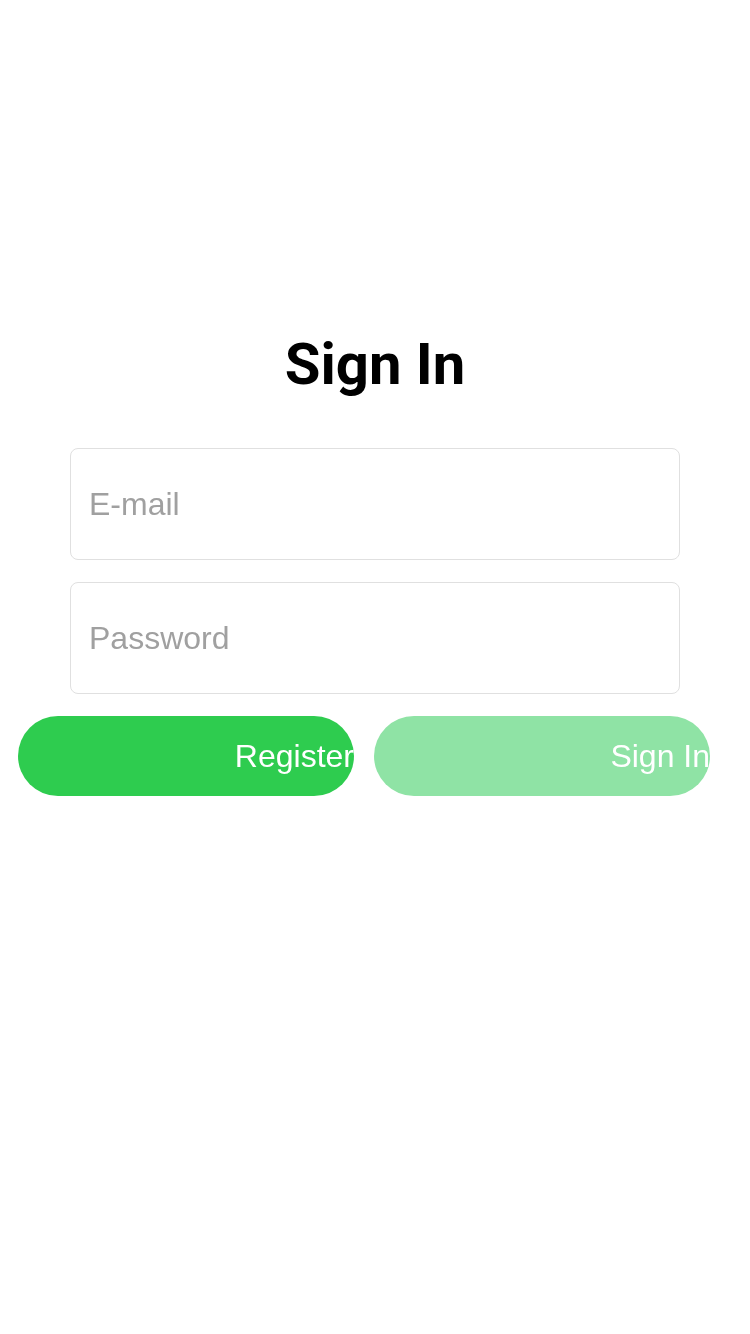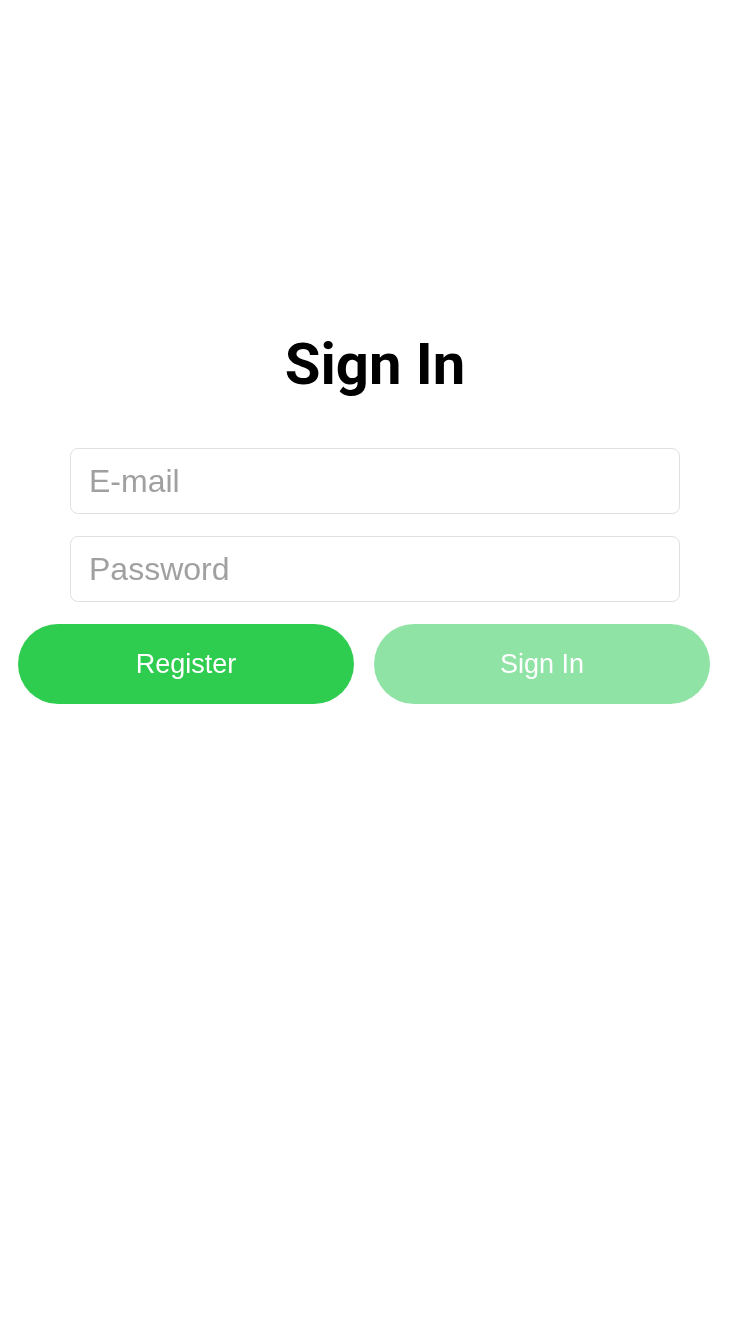--- a/index.html
+++ b/index.html
@@ -30,21 +30,21 @@
       text-align: center;
       margin-bottom: 50px;
     }
     
     .input-wrapper {
       padding: 0 25px;
     }
     
     .text-input {
       width: 100%;
-      height: 66px;
+      height: 112px;
       border: 1px solid #e0e0e0;
       border-radius: 8px;
       padding: 0 18px;
       font-size: 32px;
       color: #000000;
       outline: none;
       margin-bottom: 22px;
     }
     
     .text-input::placeholder {
@@ -66,25 +66,26 @@
       gap: 20px;
       margin-left: -27px;
       margin-right: -5px;
     }
     
     .btn {
       flex: 1;
       height: 80px;
       border-radius: 40px;
       border: none;
-      font-size: 27px;
+      font-size: 32px;
       font-weight: 400;
       color: #ffffff;
       cursor: pointer;
       outline: none;
+      text-align: right;
     }
     
     .btn-register {
       background: #2ecc4f;
     }
     
     .btn-signin {
       background: #8fe3a5;
     }
   </style>

